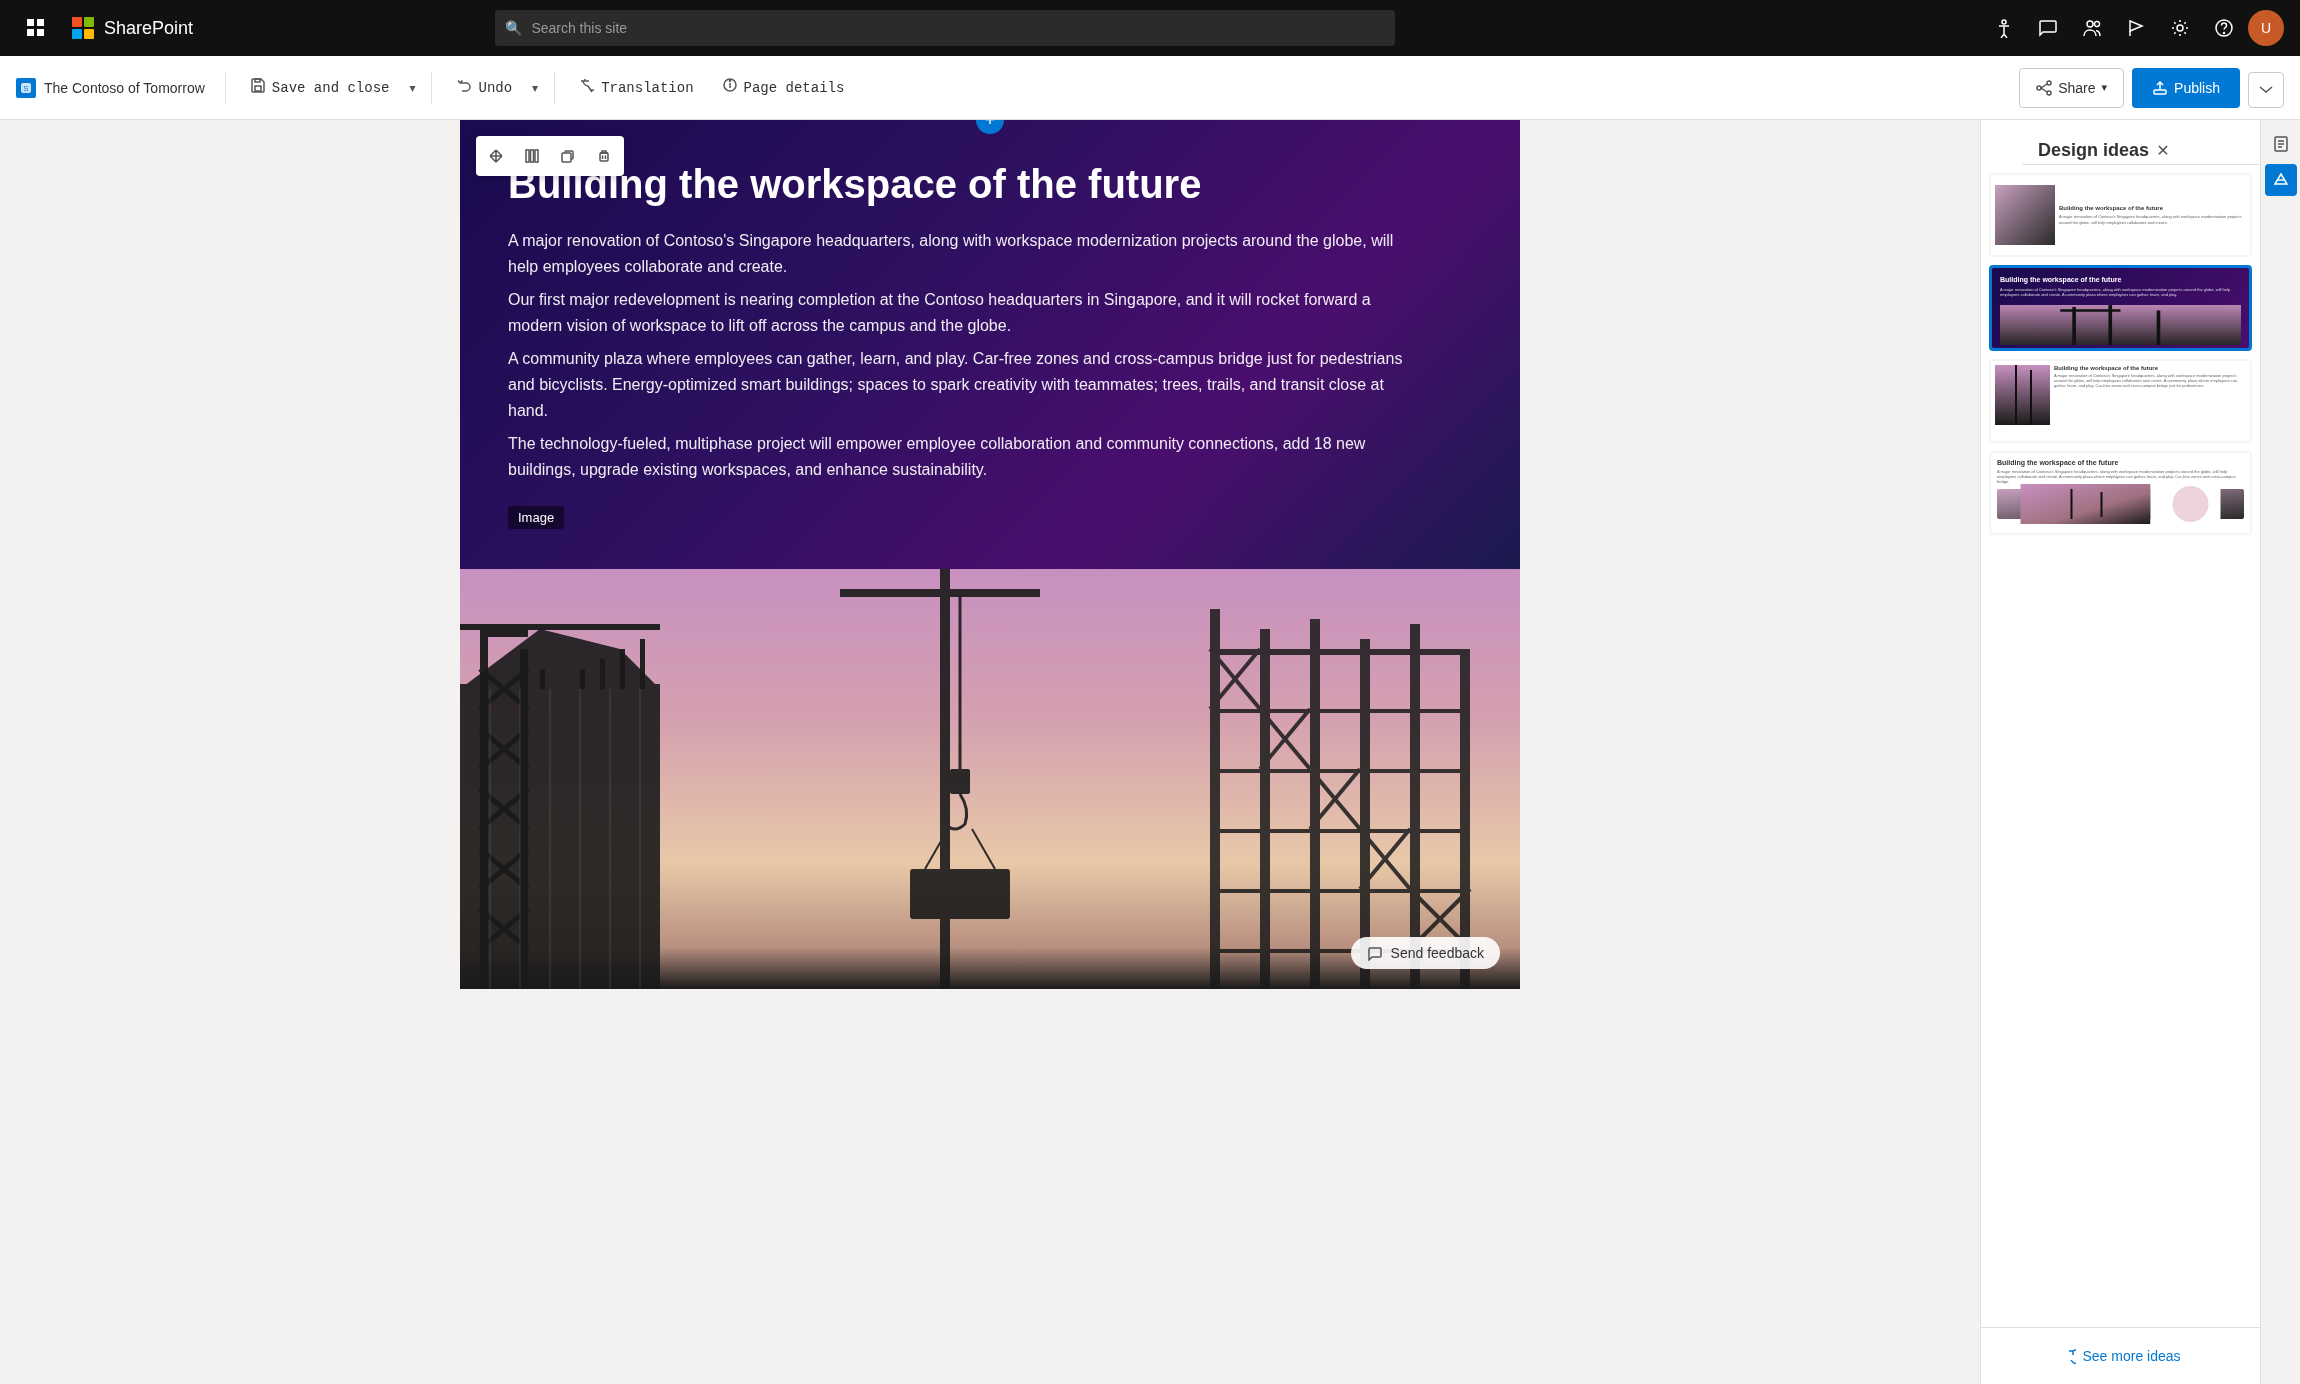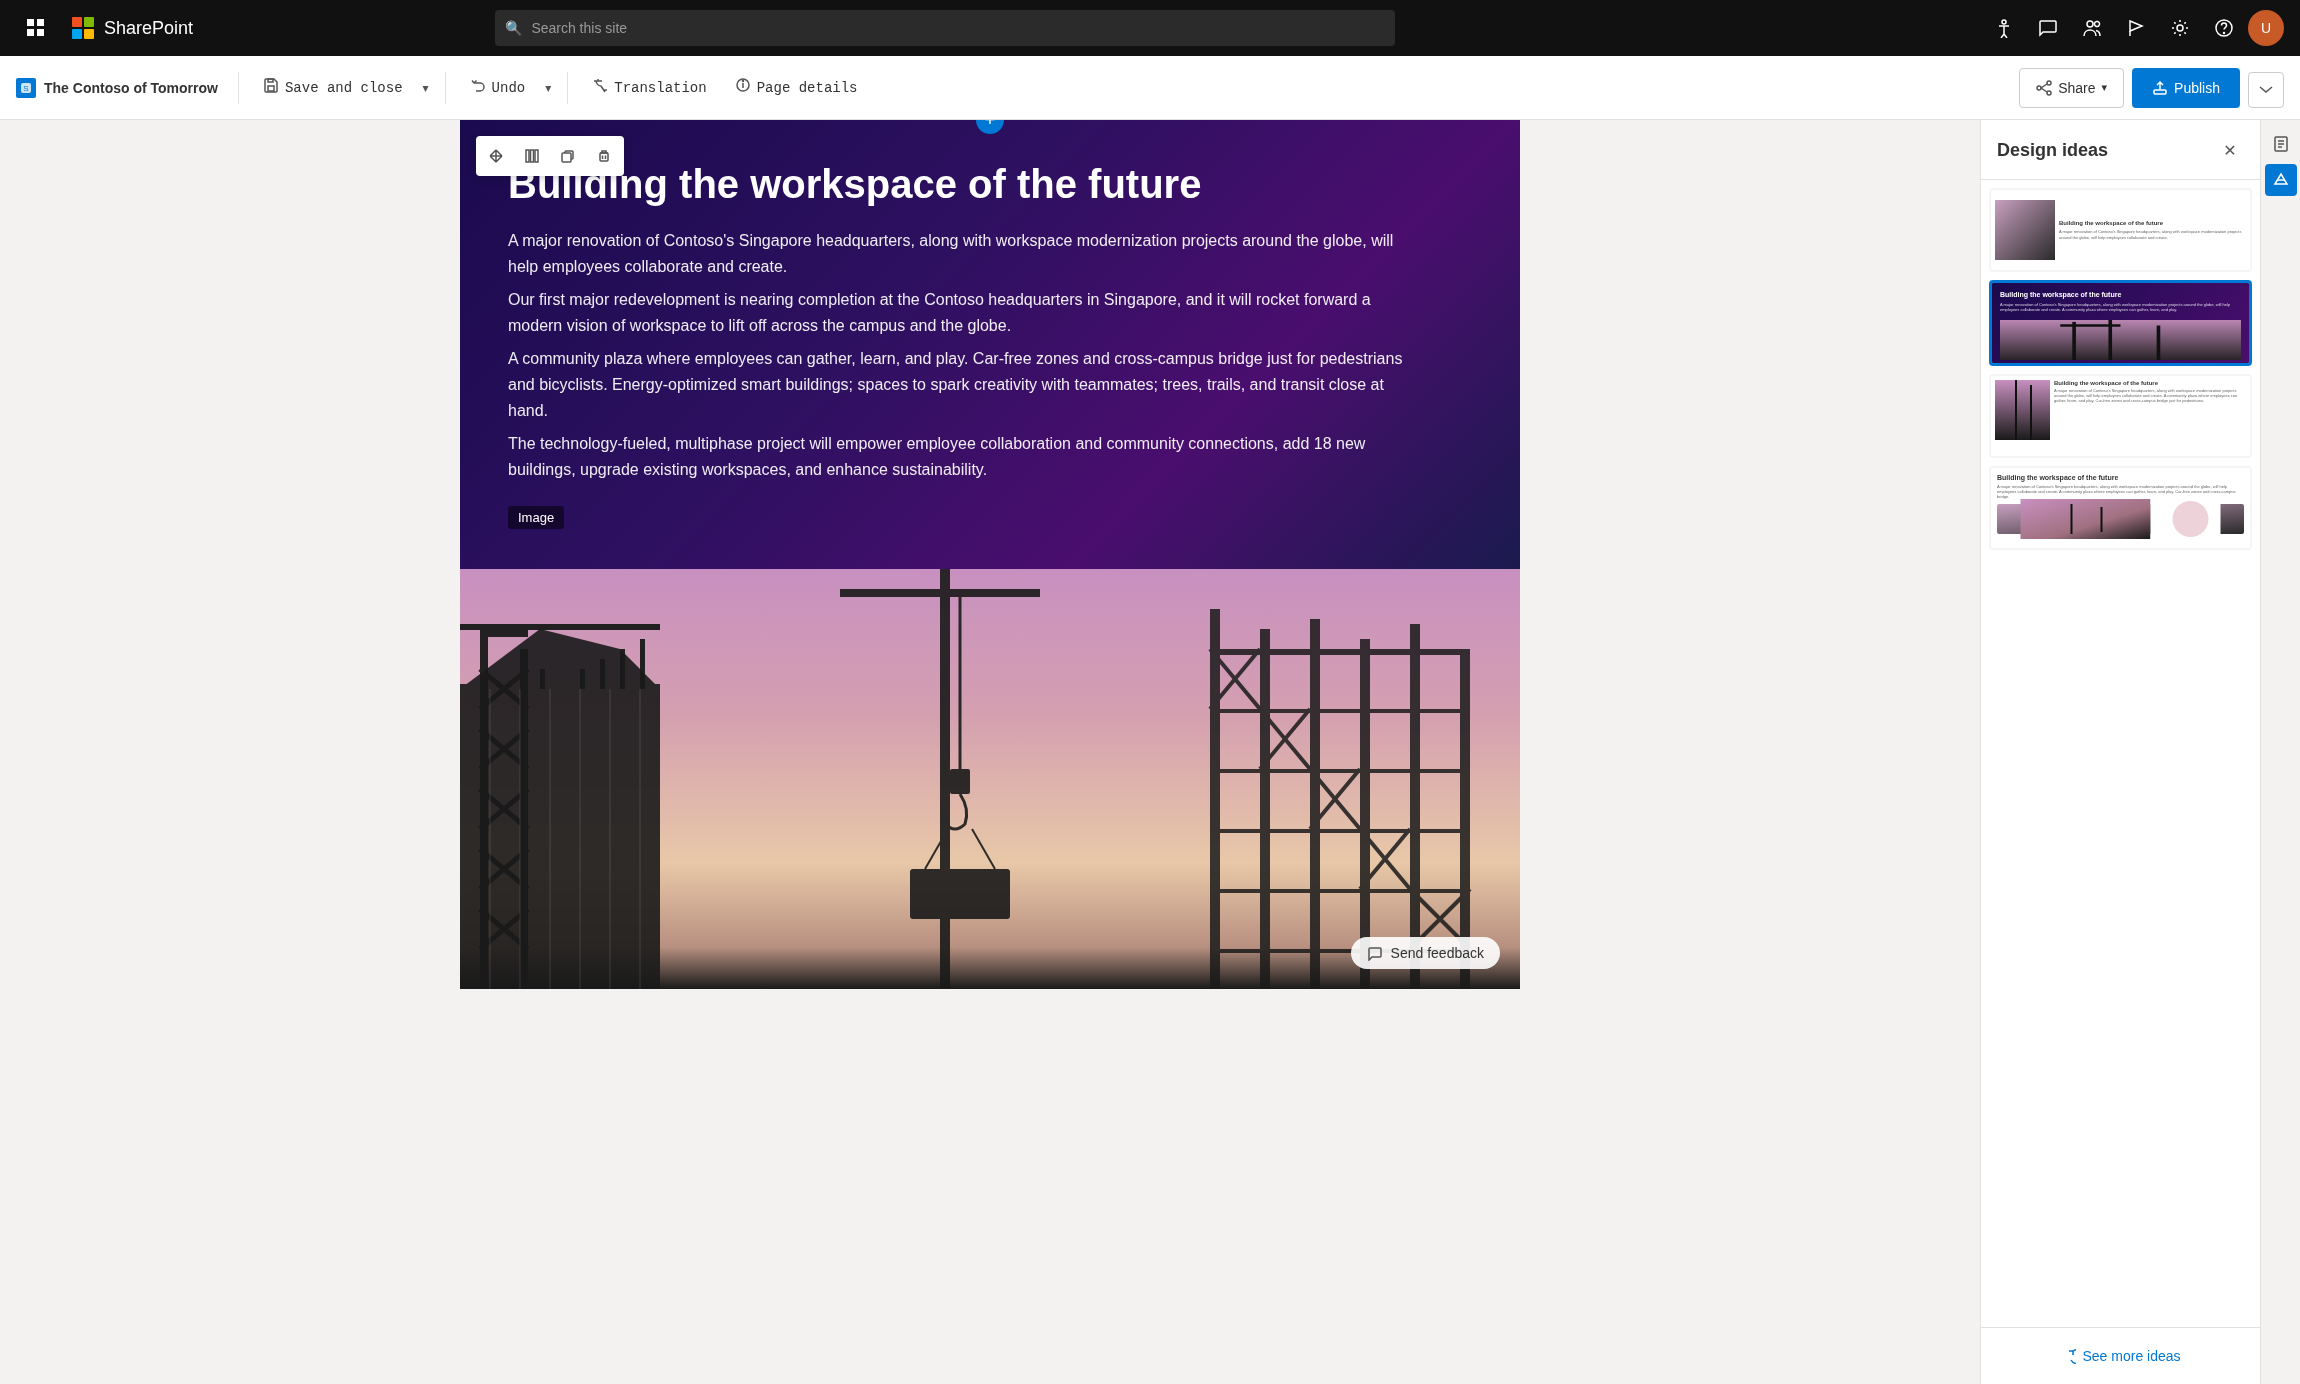--- a/index.html
+++ b/index.html
@@ -106,21 +106,21 @@
       border-radius: 2px;
       display: flex;
       align-items: center;
       justify-content: center;
       color: white;
       font-size: 10px;
     }
     .brand-name {
       font-size: 14px;
       color: #333;
-      font-weight: 700;
+      font-weight: 400;
     }
     .toolbar-separator {
       width: 1px;
       height: 32px;
       background: #e0e0e0;
       margin: 0 8px;
     }
     .toolbar-btn {
       display: flex;
       align-items: center;
@@ -330,24 +330,25 @@
       width: 280px;
       background: white;
       border-left: 1px solid #e0e0e0;
       display: flex;
       flex-direction: column;
       overflow: hidden;
     }
     .design-panel-header {
       display: flex;
       align-items: center;
-      justify-content: space-between;
-      padding: 16px 16px 15px 16px;
+      justify-content: flex-start;
+      padding: 16px 16px 0 16px;
       border-bottom: 1px solid #e0e0e0;
       flex-shrink: 0;
+      margin-left: 41px;
     }
     .design-panel-title {
       font-size: 18px;
       font-weight: 600;
       color: #333;
     }
     .close-panel-btn {
       width: 28px;
       height: 28px;
       border: none;

